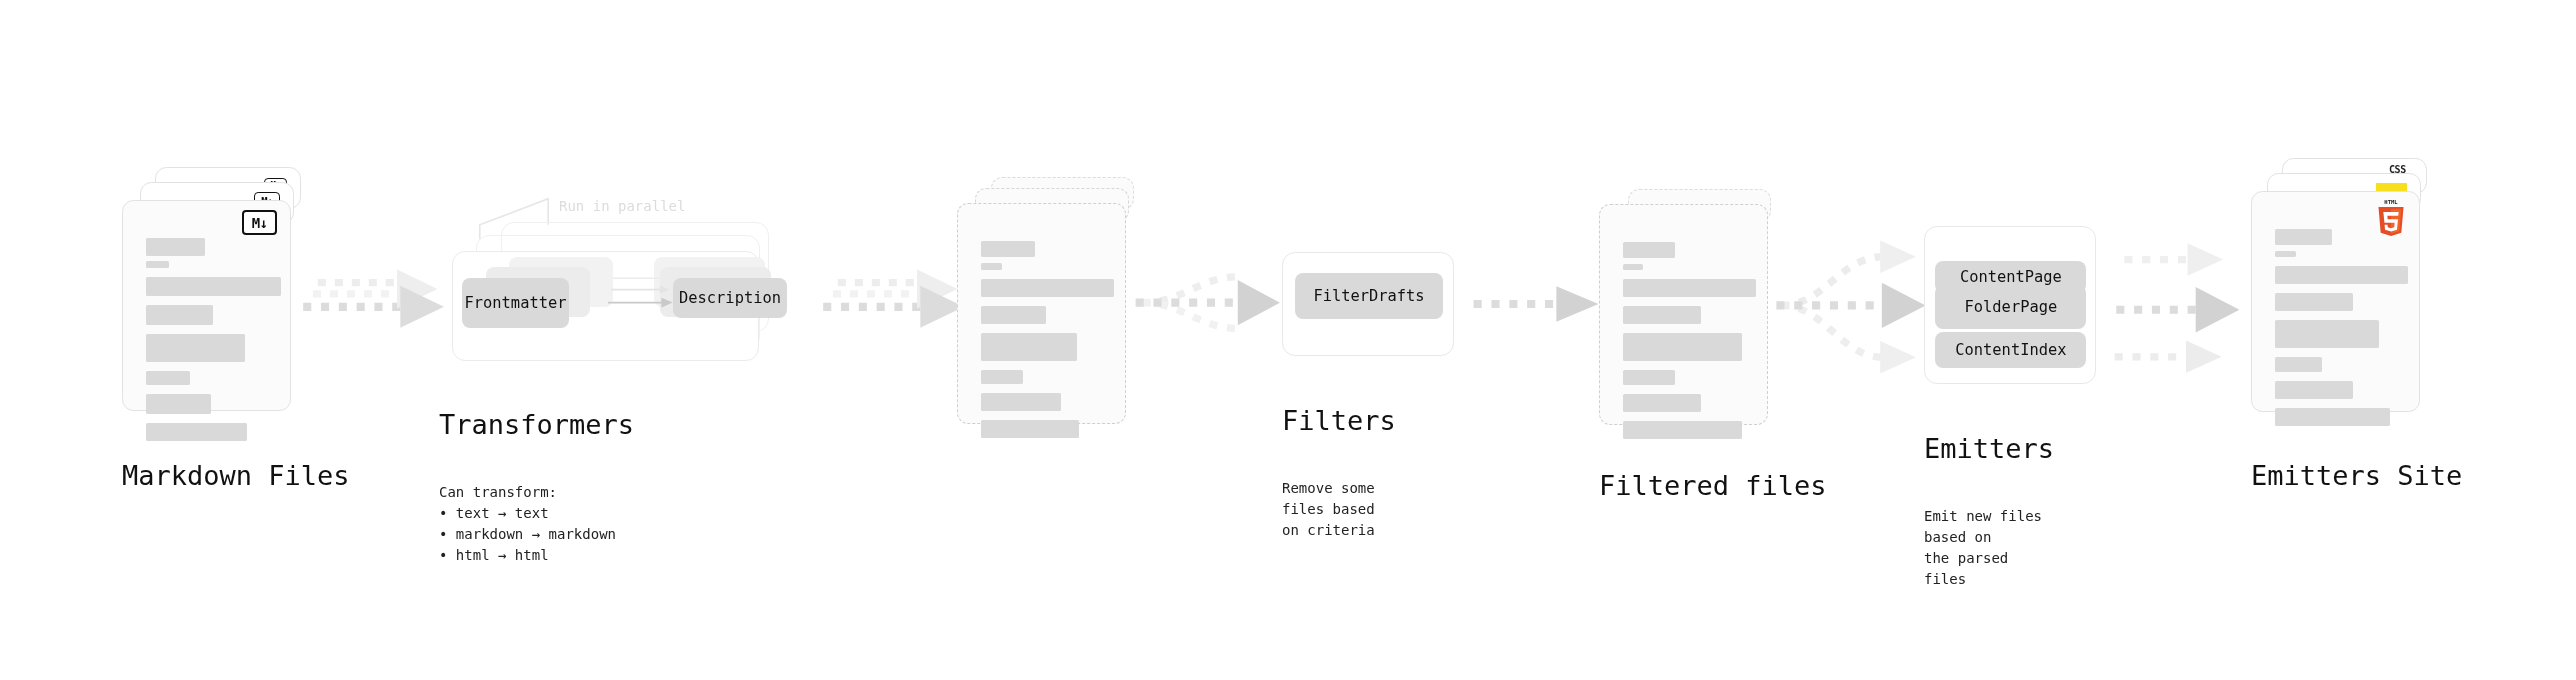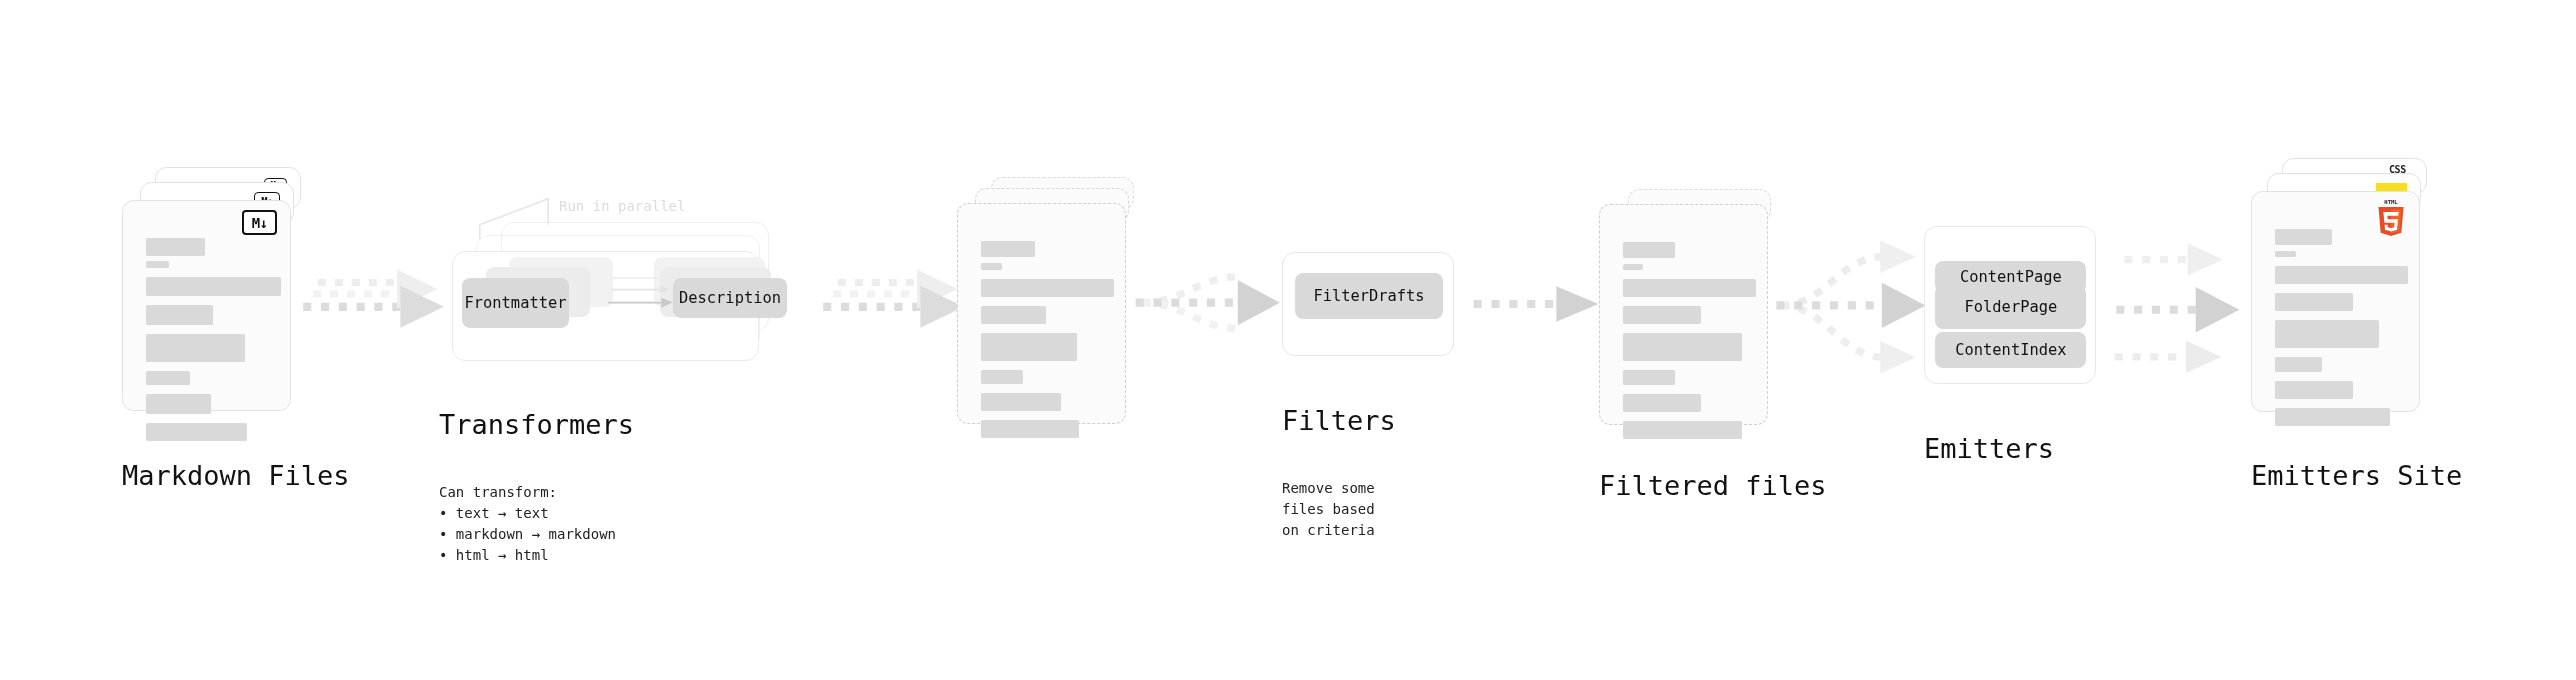--- a/index.html
+++ b/index.html
@@ -289,20 +289,22 @@
       <span>ContentPage</span>
     </div>
     <div class="chip" style="left:11.4px;top:59px;width:151px;height:44px;">
       <span>FolderPage</span>
     </div>
     <div class="chip" style="left:11.4px;top:106px;width:151px;height:36px;">
       <span>ContentIndex</span>
     </div>
     <div class="caption" style="left:0px;top:176px;">
       <div class="title">Emitters</div>
+      <div class="sub">Emit new files based on
+the parsed files</div>
     </div>
   </div>
 
   <svg class="arrow-svg" style="left:2113px;top:232px;" width="154" height="154" viewBox="0 0 190 190">
     <line x1="14" y1="34" x2="98" y2="34" stroke="#efefef" stroke-width="9" stroke-dasharray="10 12"></line>
     <polygon points="92,14 136,34 92,54" fill="#efefef"></polygon>
 
     <line x1="4" y1="96" x2="108" y2="96" stroke="#dcdcdc" stroke-width="10" stroke-dasharray="10 12"></line>
     <polygon points="102,68 156,96 102,124" fill="#d2d2d2"></polygon>
 

